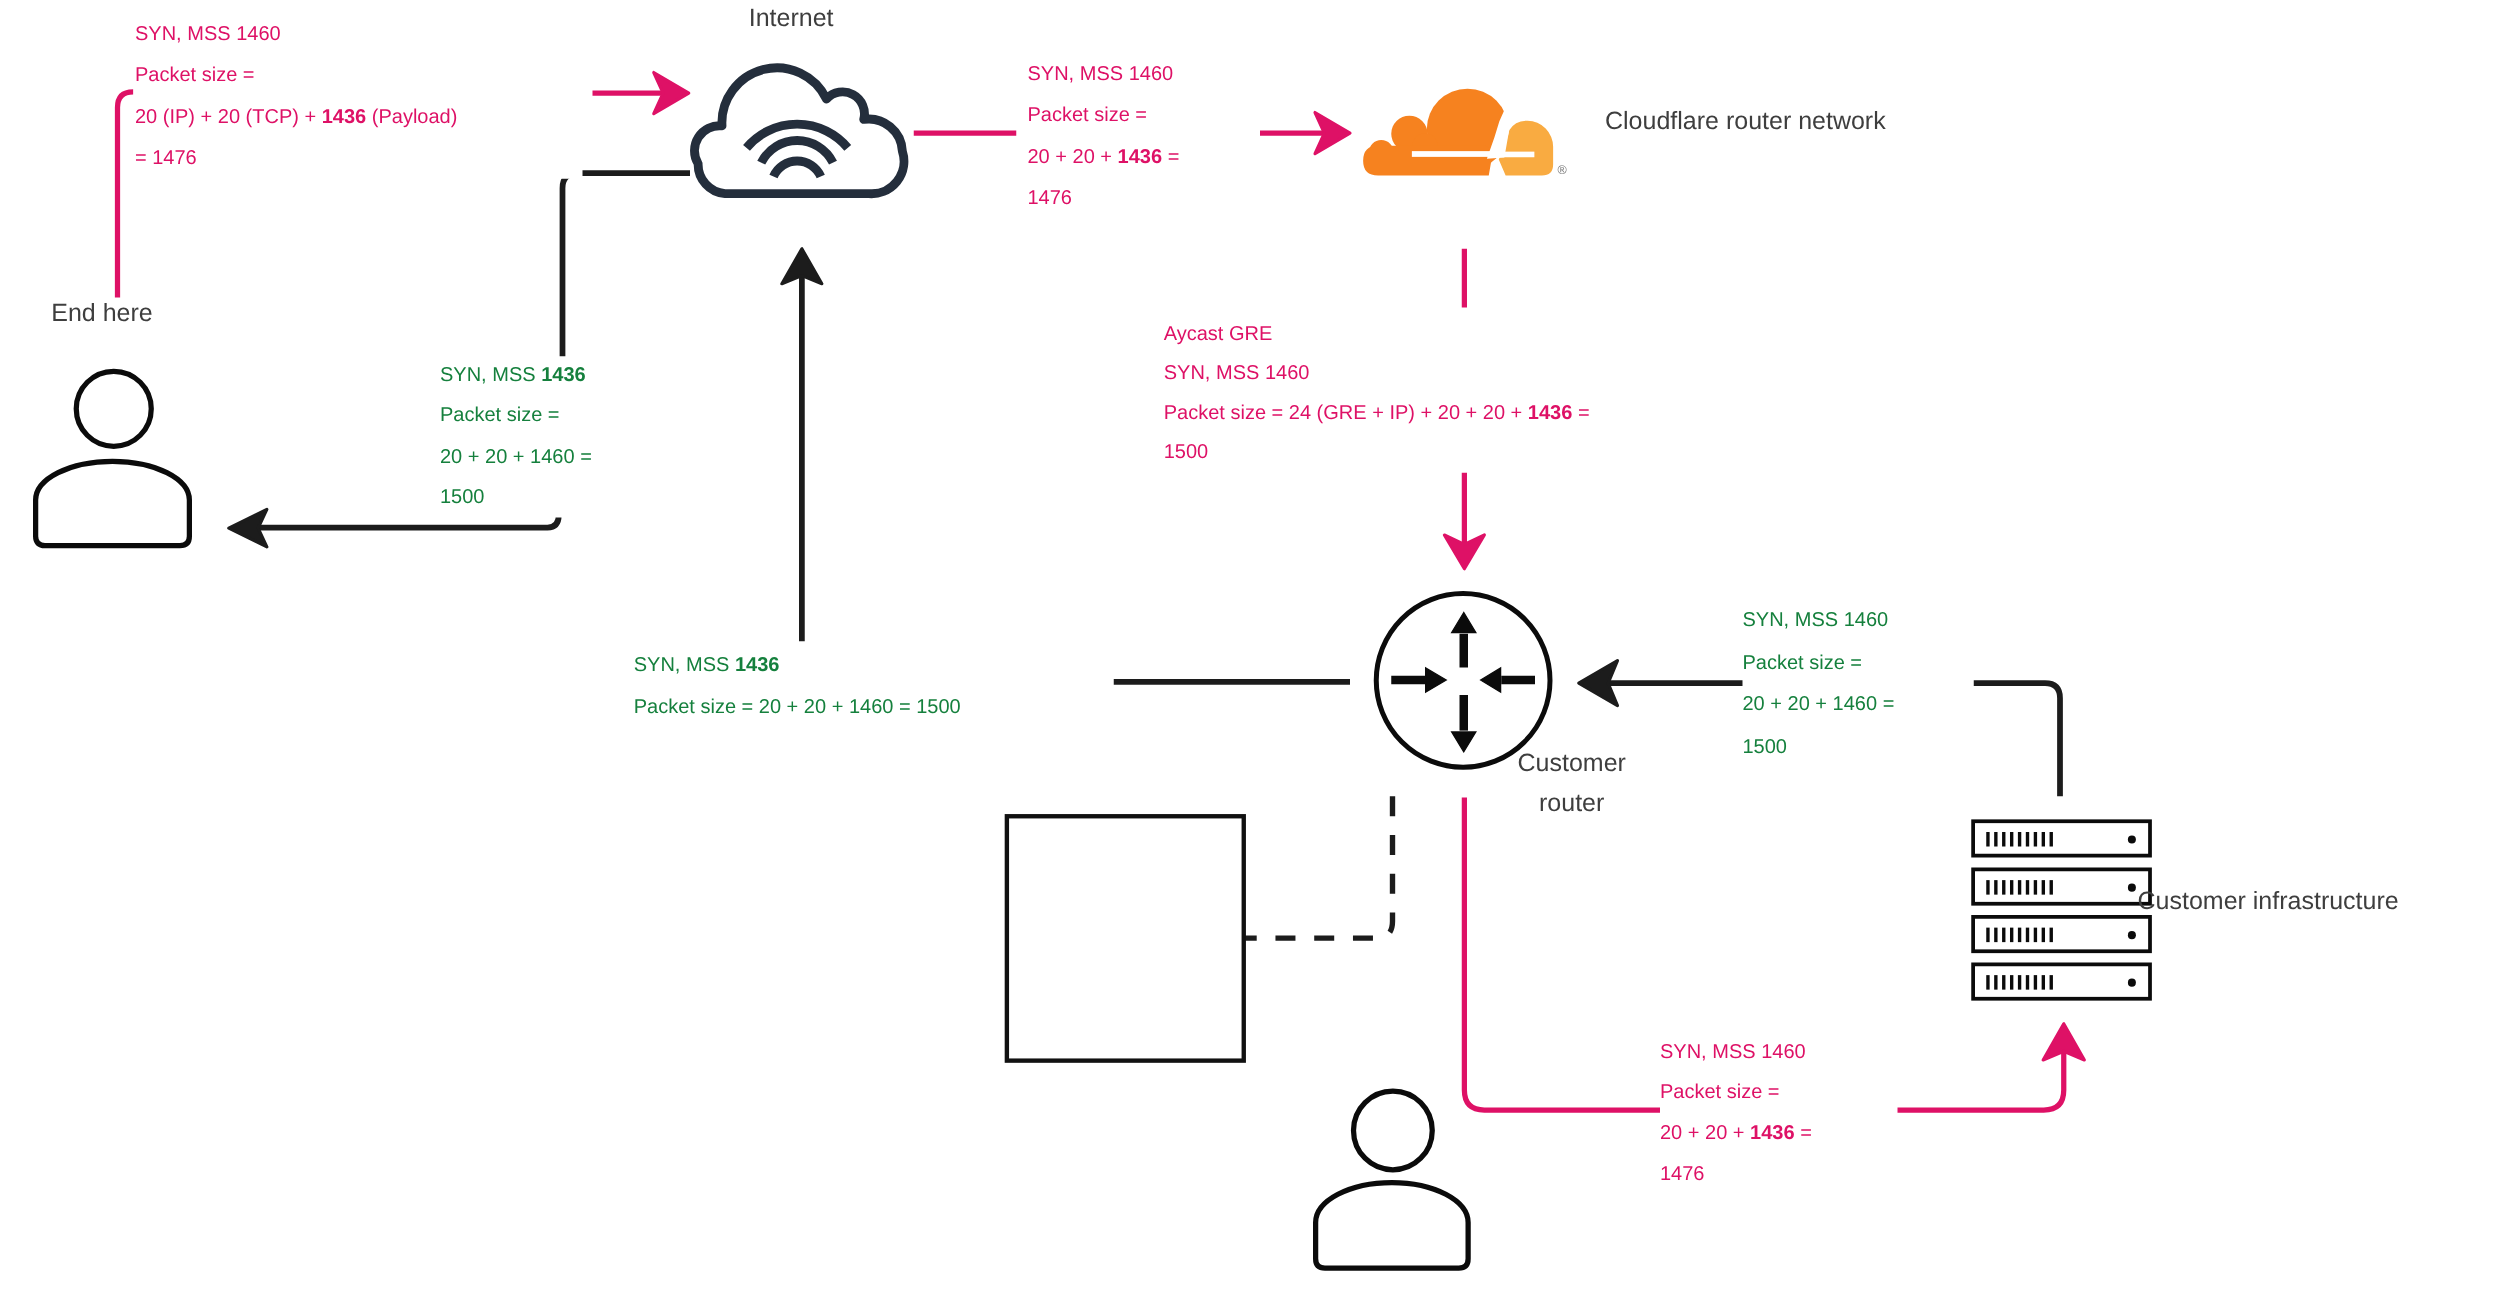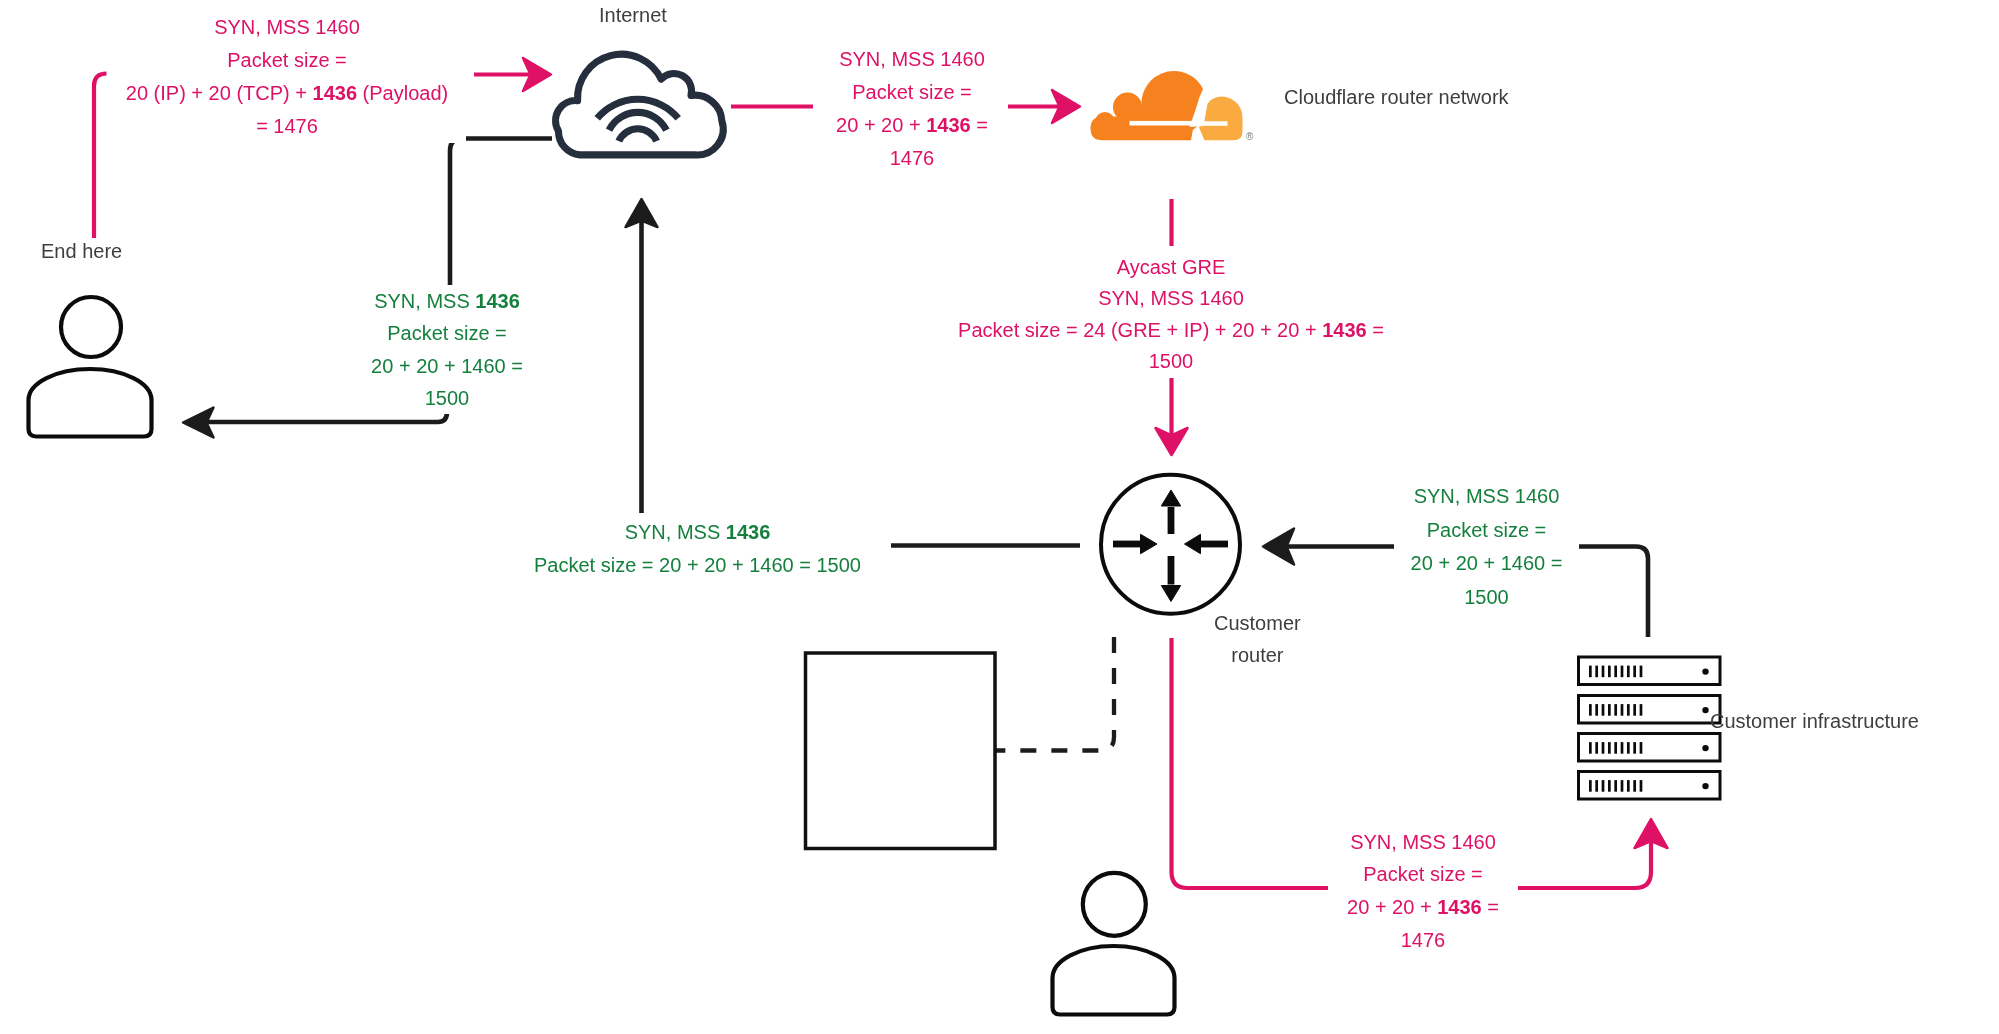--- a/index.html
+++ b/index.html
@@ -1,18 +1,18 @@
 <!DOCTYPE html>
 <html><head>
 <meta charset="utf-8">
 <style>
 html,body{margin:0;padding:0;background:#fff;}
 #c{position:relative;width:1999px;height:1034px;background:#fff;font-family:"Liberation Sans",sans-serif;overflow:hidden;}
 svg{position:absolute;left:0;top:0;}
-.t{position:absolute;text-align:center;background:#fff;font-size:20px;line-height:33px;white-space:nowrap;color:#de1166;}
+.t{position:absolute;text-align:left;background:#fff;font-size:16px;line-height:33px;white-space:nowrap;color:#de1166;}
 .k{color:#15803d;}
 .lbl{position:absolute;font-size:20px;white-space:nowrap;color:#3e3e3e;}
 b{font-weight:bold;}
 </style>
 </head>
 <body>
 <div id="c">
 <svg width="1999" height="1034" viewBox="0 0 1999 1034">
 
   <g stroke="#de1166" stroke-width="4.2" fill="none">
@@ -140,16 +140,16 @@
 <div class="t" style="left:822px;top:42.5px;width:180px;">SYN, MSS 1460<br>Packet size =<br>20 + 20 + <b>1436</b> =<br>1476</div>
 <div class="t" style="left:931px;top:252px;width:480px;line-height:31.4px;">Aycast GRE<br>SYN, MSS 1460<br>Packet size = 24 (GRE + IP) + 20 + 20 + <b>1436</b> =<br>1500</div>
 <div class="t k" style="left:352px;top:284.8px;width:190px;line-height:32.4px;">SYN, MSS <b>1436</b><br>Packet size =<br>20 + 20 + 1460 =<br>1500</div>
 <div class="t k" style="left:507px;top:515.5px;width:381px;">SYN, MSS <b>1436</b><br>Packet size = 20 + 20 + 1460 = 1500</div>
 <div class="t k" style="left:1394px;top:480.2px;width:185px;line-height:33.5px;">SYN, MSS 1460<br>Packet size =<br>20 + 20 + 1460 =<br>1500</div>
 <div class="t" style="left:1328px;top:825.6px;width:190px;line-height:32.8px;">SYN, MSS 1460<br>Packet size =<br>20 + 20 + <b>1436</b> =<br>1476</div>
 
 <div class="lbl" style="left:599px;top:3.5px;">Internet</div>
 <div class="lbl" style="left:1284px;top:85.5px;">Cloudflare router network</div>
 <div class="lbl" style="left:41px;top:240px;">End here</div>
-<div class="lbl" style="left:1214px;top:595px;text-align:center;line-height:32px;margin-top:12px;">Customer<br>router</div>
+<div class="lbl" style="left:1214px;top:595px;text-align:center;line-height:32px;">Customer<br>router</div>
 <div class="lbl" style="left:1710px;top:710px;">Customer infrastructure</div>
 
 </div>
 
 </body></html>

